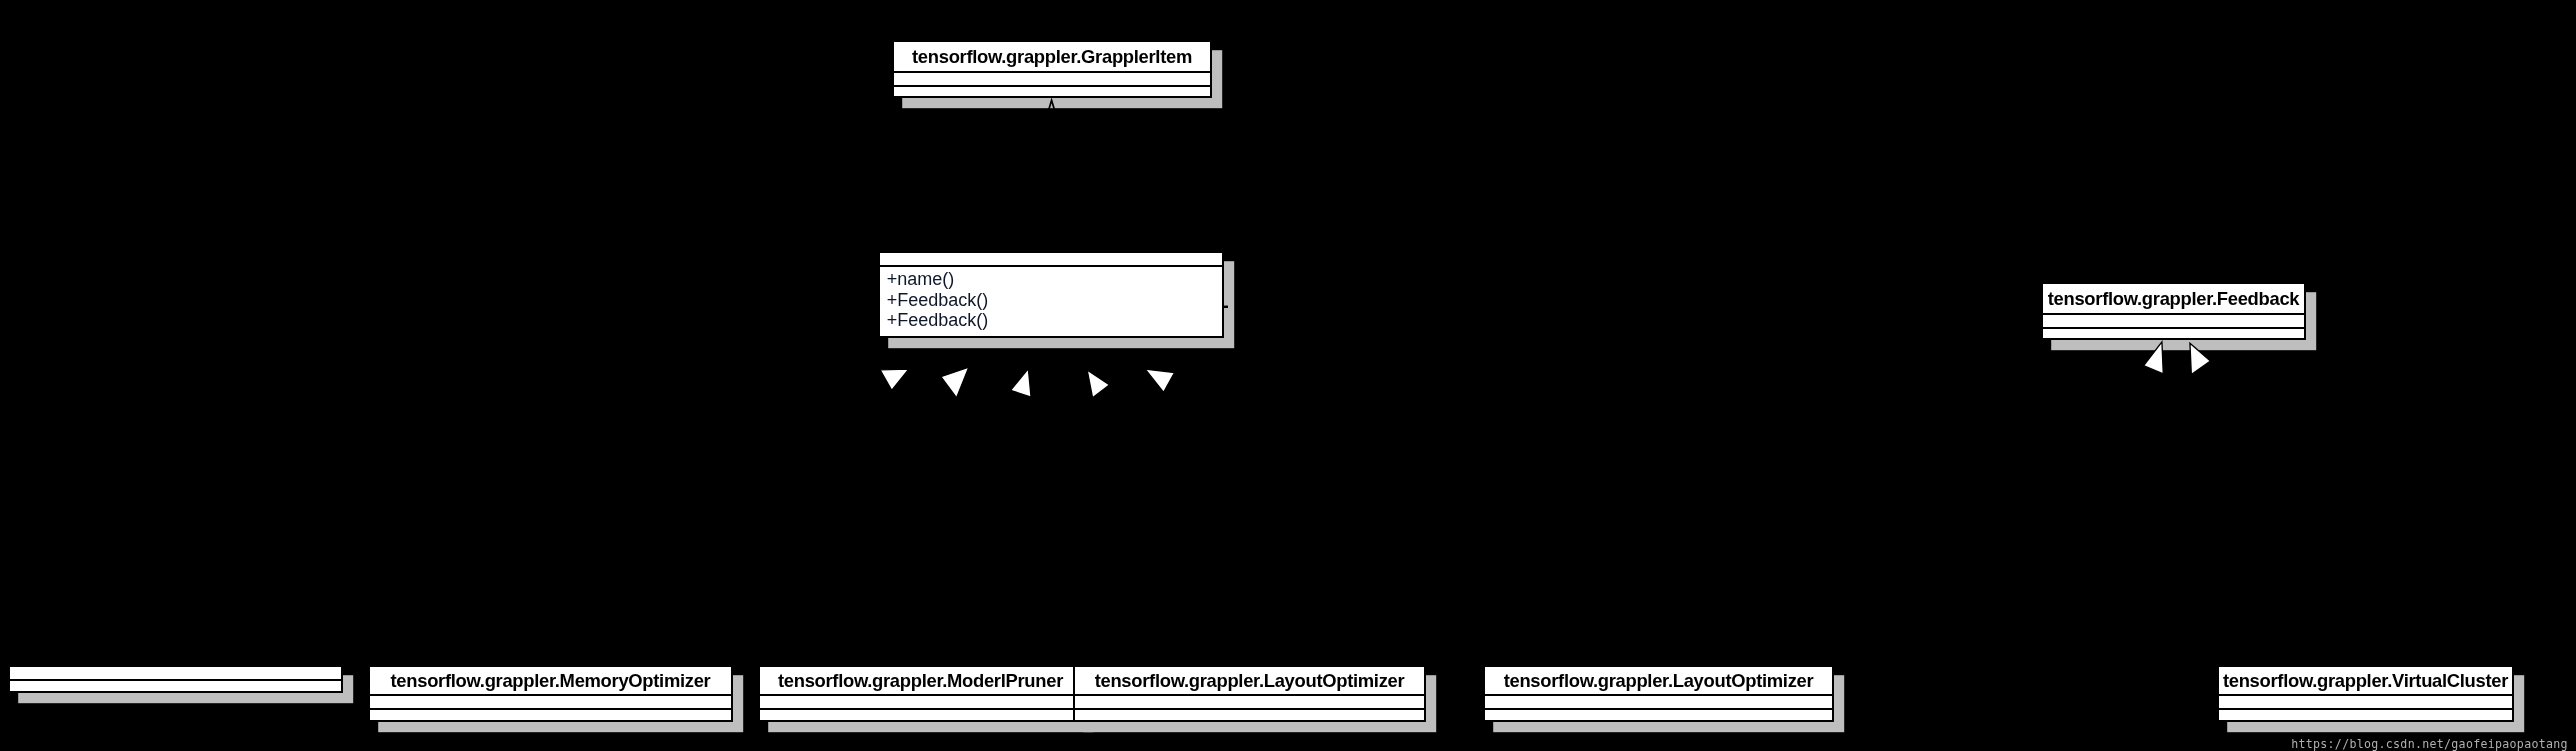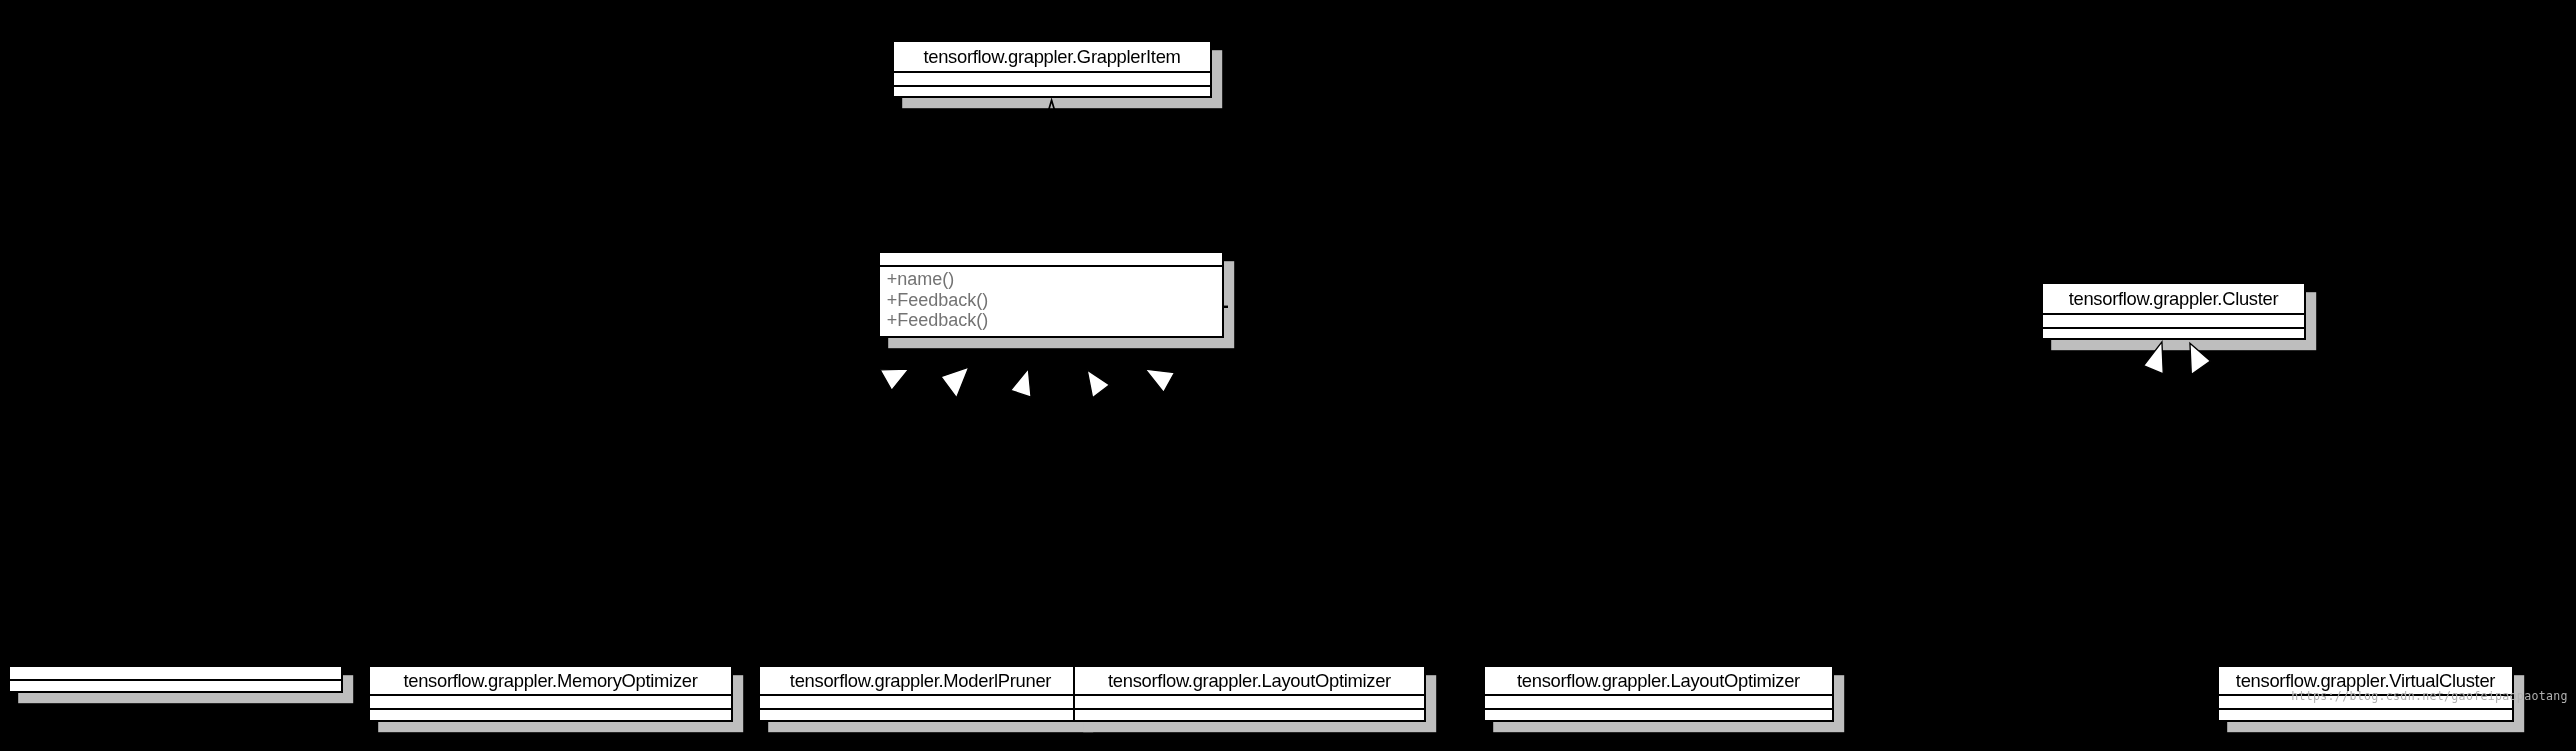--- a/index.html
+++ b/index.html
@@ -19,33 +19,33 @@
     position: absolute;
     box-sizing: border-box;
     background: var(--box-fill, #fff);
     border: 2px solid var(--border-color, #000);
     box-shadow: 10.2px 10.2px 0 var(--shadow-color, #bebebe);
   }
   .uml-title {
     display: flex;
     align-items: center;
     justify-content: center;
-    font-weight: normal;
+    font-weight: bold;
     font-size: 18.4px;
     letter-spacing: -0.3px;
     white-space: nowrap;
     border-bottom: 2px solid var(--border-color, #000);
     color: #000;
   }
   .uml-attrs {
     border-bottom: 2px solid var(--border-color, #000);
   }
   .uml-methods {
     font-size: 18px;
-    color: #737373;
+    color: #0f172a;
   }
   
   .dims-a .uml-title   { height: 29px; }
   .dims-a .uml-attrs   { height: 12.3px; }
   .dims-a .uml-methods { height: 9px; }
   .dims-b .uml-title   { height: 27px; }
   .dims-b .uml-attrs   { height: 12.3px; }
   .dims-b .uml-methods { height: 9.6px; }
   .dims-go .uml-title   { height: 29px; }
   .dims-go .uml-attrs   { height: 12.3px; }
@@ -75,21 +75,21 @@
     left: 1222px;
     top: 295px;
     font-size: 20.5px;
     font-weight: bold;
     color: #000;
     line-height: 20.5px;
   }
   #watermark {
     position: absolute;
     right: 8.2px;
-    top: 689px;
+    top: 737px;
     font-family: "DejaVu Sans Mono", monospace;
     font-size: 11.6px;
     letter-spacing: 0.3px;
     color: var(--watermark-color, #b0b0b0);
     white-space: nowrap;
   }
 </style>
 </head>
 <body>
 
@@ -104,21 +104,21 @@
   <div class="uml-box dims-go" style="left:878px; top:251px; width:346px;">
     <div class="uml-attrs"></div>
     <div class="uml-methods">
       <div class="method-line">+name()</div>
       <div class="method-line">+Feedback()</div>
       <div class="method-line">+Feedback()</div>
     </div>
   </div>
 
   <div class="uml-box dims-a" style="left:2041px; top:282px; width:265px;">
-    <div class="uml-title">tensorflow.grappler.Cluster</div>
+    <div class="uml-title">tensorflow.grappler.Feedback</div>
     <div class="uml-attrs"></div>
     <div class="uml-methods"></div>
   </div>
 
   <div class="uml-box dims-b" style="left:7.5px; top:665px; width:335px;">
     <div class="uml-attrs"></div>
     <div class="uml-methods"></div>
   </div>
 
   <div class="uml-box dims-b" style="left:368px; top:665px; width:365px;">

